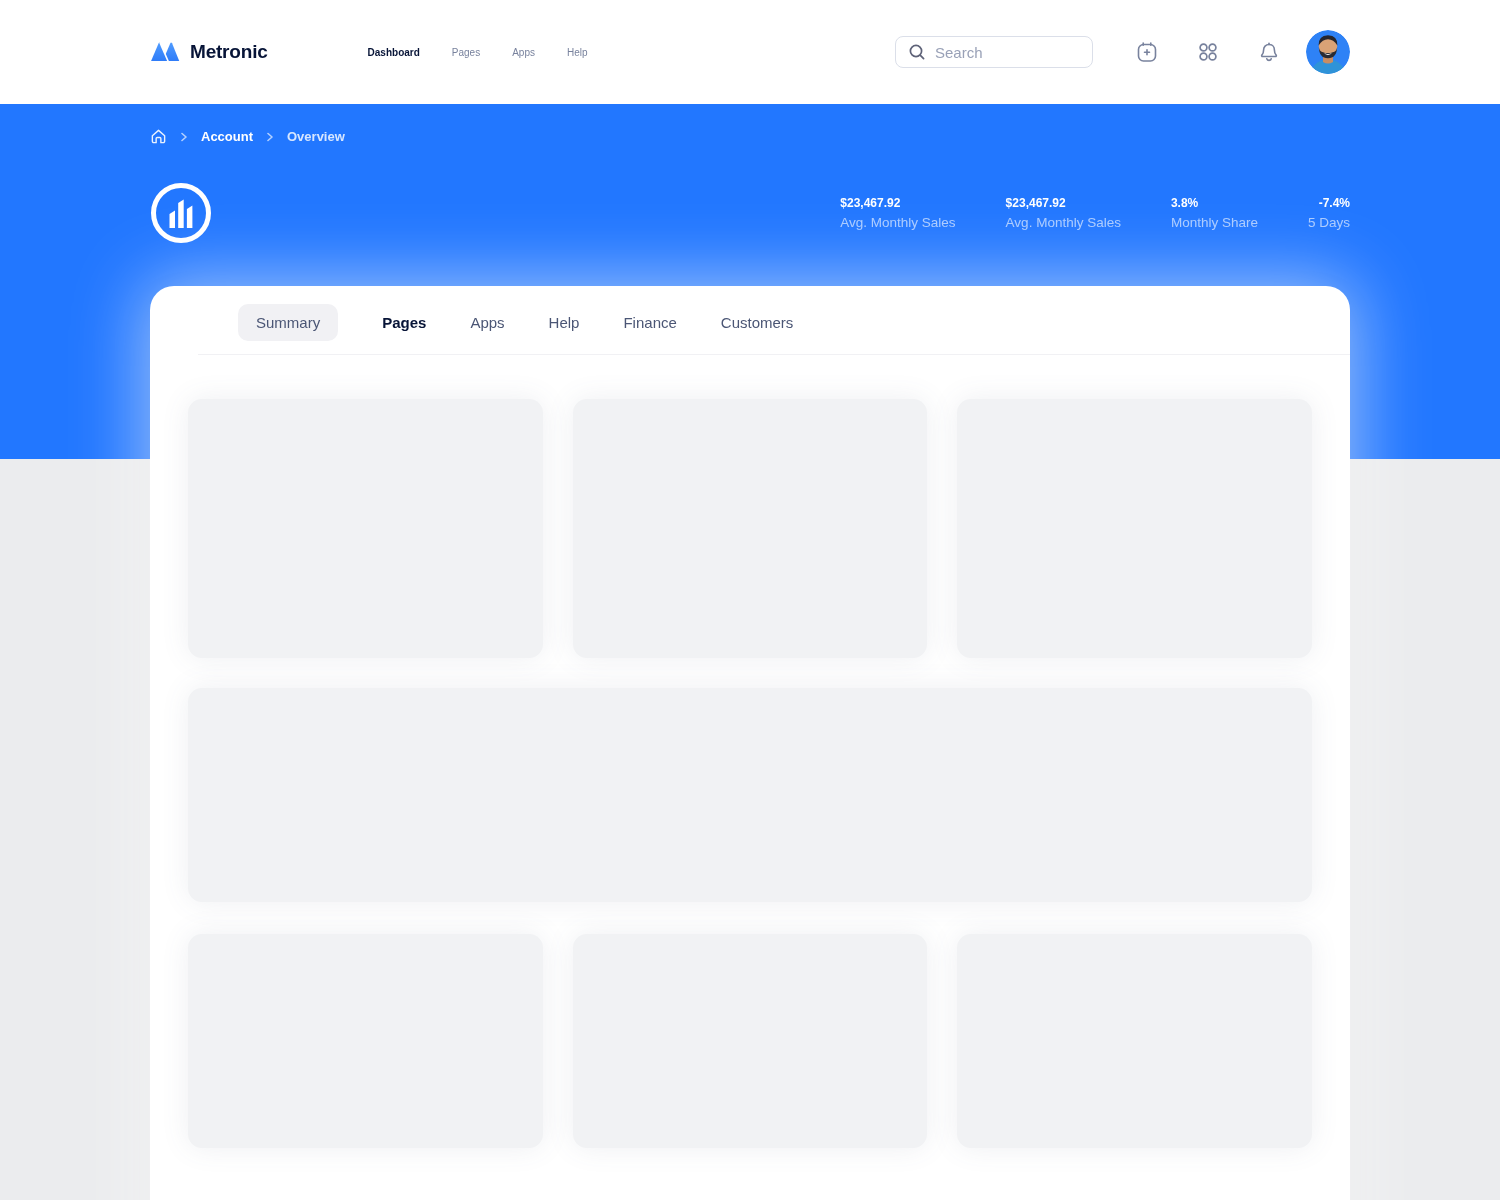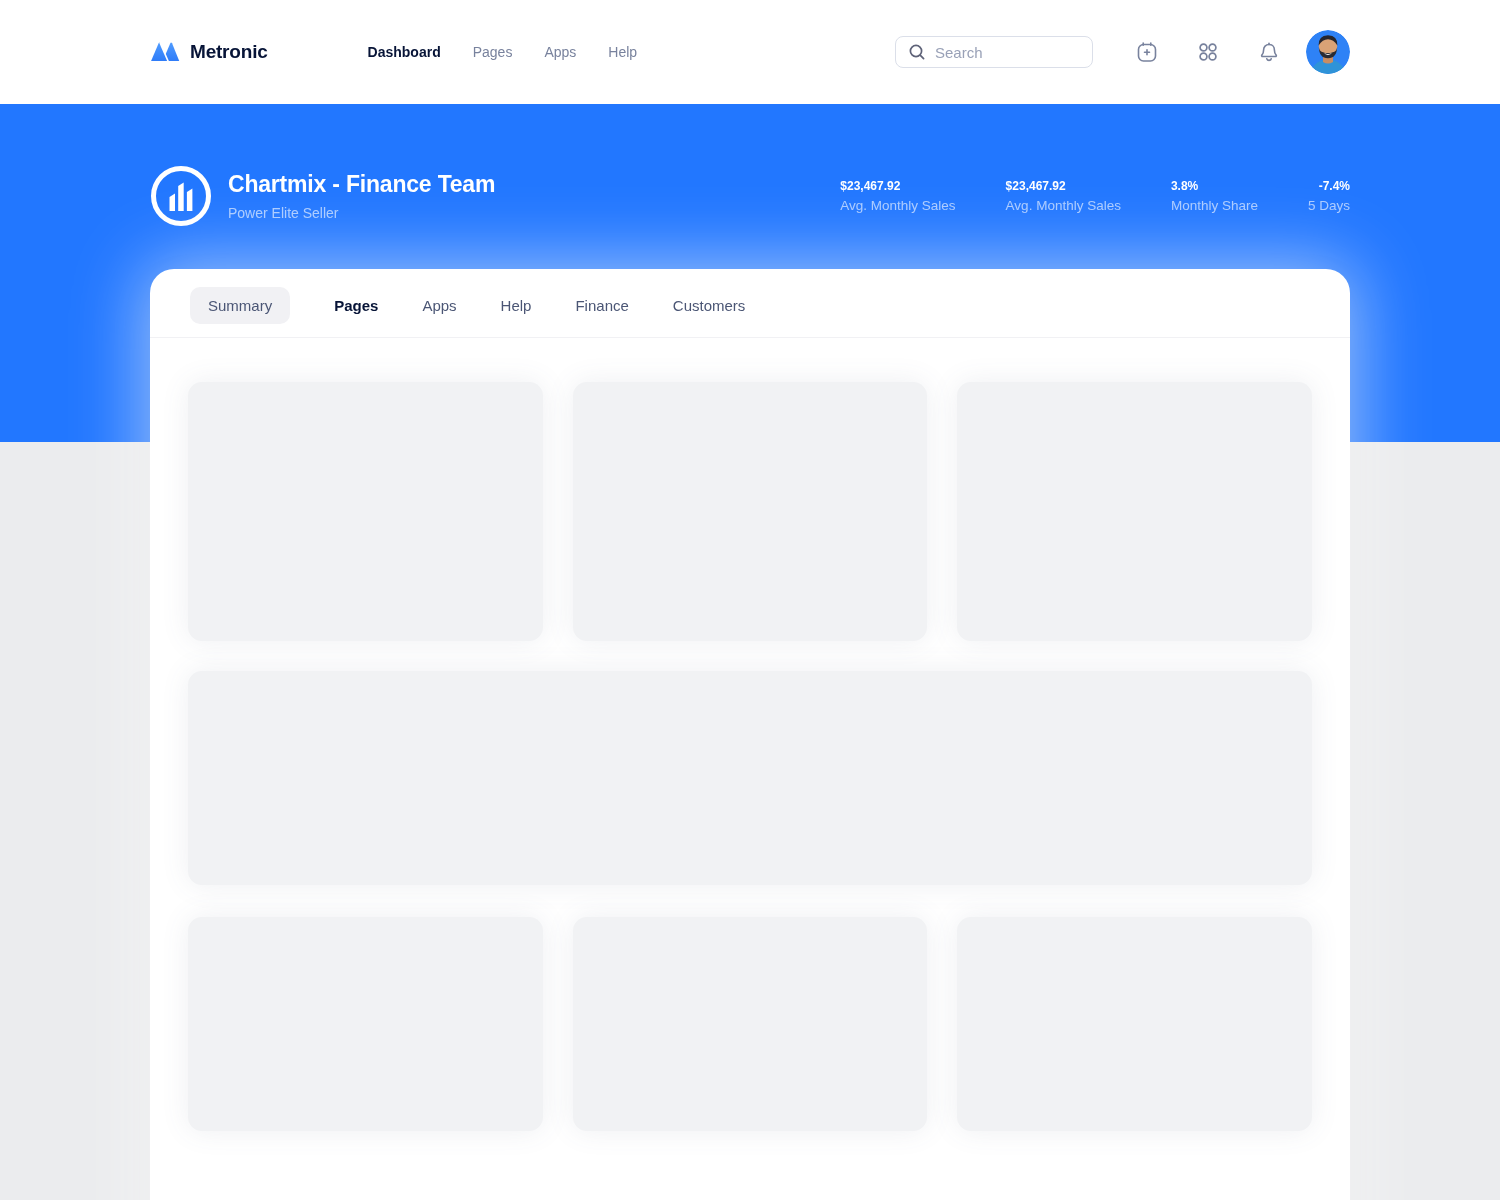--- a/index.html
+++ b/index.html
@@ -10,21 +10,21 @@
     color: #071437;
   }
   .container { width: 1200px; margin: 0 auto; gap: 42px; }
 
   
   .topbar { height: 104px; background: #ffffff; }
   .topbar-inner { height: 100%; display: flex; align-items: center; }
   .logo { display: flex; align-items: center; gap: 10px; cursor: pointer; }
   .logo-text { font-size: 19px; font-weight: 700; color: #071437; letter-spacing: -0.2px; }
   .main-nav { display: flex; align-items: center; gap: 32px; margin-left: 58px; }
-  .main-nav a { text-decoration: none; font-size: 14px; font-weight: 500; color: #78829d; cursor: pointer; }
+  .main-nav a { text-decoration: none; font-size: 10px; font-weight: 500; color: #78829d; cursor: pointer; }
   .main-nav a.active { color: #071437; font-weight: 600; }
 
   .topbar-right { margin-left: auto; display: flex; align-items: center; }
   .search-box {
     width: 198px; height: 32px; border: 1px solid #dbdfe9; border-radius: 8px;
     display: flex; align-items: center; padding: 0 12px; gap: 9px; background: #fff;
   }
   .search-box input {
     border: none; outline: none; width: 100%; font-size: 15px; color: #071437;
     font-family: "Liberation Sans", sans-serif; background: transparent;
@@ -53,21 +53,21 @@
   .stat .label { margin-top: 5px; font-size: 13.5px; font-weight: 500; color: rgba(255,255,255,0.62); }
   .stat.align-right { text-align: right; }
 
   
   .main-area { position: relative; }
   .card {
     margin-top: -173px; position: relative; background: #ffffff; border-radius: 24px;
     min-height: 1083px;
     box-shadow: 0 0 70px 8px rgba(255,255,255,0.55), 0 10px 40px rgba(7,20,55,0.04);
   }
-  .tabs { display: flex; align-items: center; gap: 44px; padding: 18px 40px 13px; border-bottom: 1px solid #f1f1f4; }
+  .tabs { display: flex; align-items: center; gap: 44px; padding: 18px 40px 13px; border-bottom: 1px solid #f1f1f4; margin-left: 48px; }
   .tab { background: none; border: none; font-family: "Liberation Sans", sans-serif; font-size: 15px;
     font-weight: 500; color: #4b5675; cursor: pointer; padding: 10px 0; border-radius: 10px; }
   .tab.active { background: #f1f1f4; padding: 10px 18px; color: #4b5675; }
   .tab.emphasized { color: #071437; font-weight: 600; }
 
   .card-content { padding: 44px 38px 40px; }
   .grid3 { display: grid; grid-template-columns: repeat(3, 1fr); gap: 30px; }
   .skeleton {
     background: #f1f2f4; border-radius: 14px;
     box-shadow: 0 0 28px rgba(86,97,130,0.10);
@@ -165,35 +165,50 @@
             <path d="M17.8 22.6 Q22 25.6 26.2 22.6 Q24.8 25 22 25 Q19.2 25 17.8 22.6 Z" fill="#ffffff"></path>
           </g>
         </svg>
       </button>
     </div>
   </div>
 </header>
 
 <section class="banner">
   <div class="container">
+    <div class="breadcrumb">
+      <a style="display:flex">
+        <svg width="17" height="17" viewBox="0 0 18 18" fill="none" stroke="rgba(255,255,255,0.9)" stroke-width="1.5" stroke-linecap="round" stroke-linejoin="round">
+          <path d="M2.5 8.2 L9 2.5 L15.5 8.2 V14 a1.5 1.5 0 0 1 -1.5 1.5 H11.5 V11.2 a1.2 1.2 0 0 0 -1.2 -1.2 H7.7 a1.2 1.2 0 0 0 -1.2 1.2 V15.5 H4 A1.5 1.5 0 0 1 2.5 14 Z"></path>
+        </svg>
+      </a>
+      <span class="crumb-sep">
+        <svg width="12" height="12" viewBox="0 0 12 12" fill="none" stroke="#fff" stroke-width="1.6" stroke-linecap="round" stroke-linejoin="round">
+            <path d="M4 2.5 L8 6 L4 9.5"></path>
+          </svg>
+      </span>
+      <a class="crumb-account">Account</a>
+      <span class="crumb-sep">
+        <svg width="12" height="12" viewBox="0 0 12 12" fill="none" stroke="#fff" stroke-width="1.6" stroke-linecap="round" stroke-linejoin="round">
+            <path d="M4 2.5 L8 6 L4 9.5"></path>
+          </svg>
+      </span>
+      <a class="crumb-overview">Overview</a>
+    </div>
 
     <div class="profile-row">
       <div class="profile-left">
         <span style="display:flex">
           <svg width="62" height="62" viewBox="0 0 62 62">
             <circle cx="31" cy="31" r="27.5" fill="none" stroke="#ffffff" stroke-width="5"></circle>
             <path d="M19.5 32 L25 28.5 V46 H19.5 Z" fill="#ffffff"></path>
             <path d="M28.2 21 L33.7 17.5 V46 H28.2 Z" fill="#ffffff"></path>
             <path d="M36.9 27 L42.4 23.5 V46 H36.9 Z" fill="#ffffff"></path>
           </svg>
         </span>
-        <div class="profile-meta">
-          <div class="title">Chartmix - Finance Team</div>
-          <div class="subtitle">Power Elite Seller</div>
-        </div>
       </div>
 
       <div class="stats">
         <div class="stat">
           <div class="value">$23,467.92</div>
           <div class="label">Avg. Monthly Sales</div>
         </div>
         <div class="stat">
           <div class="value">$23,467.92</div>
           <div class="label">Avg. Monthly Sales</div>

